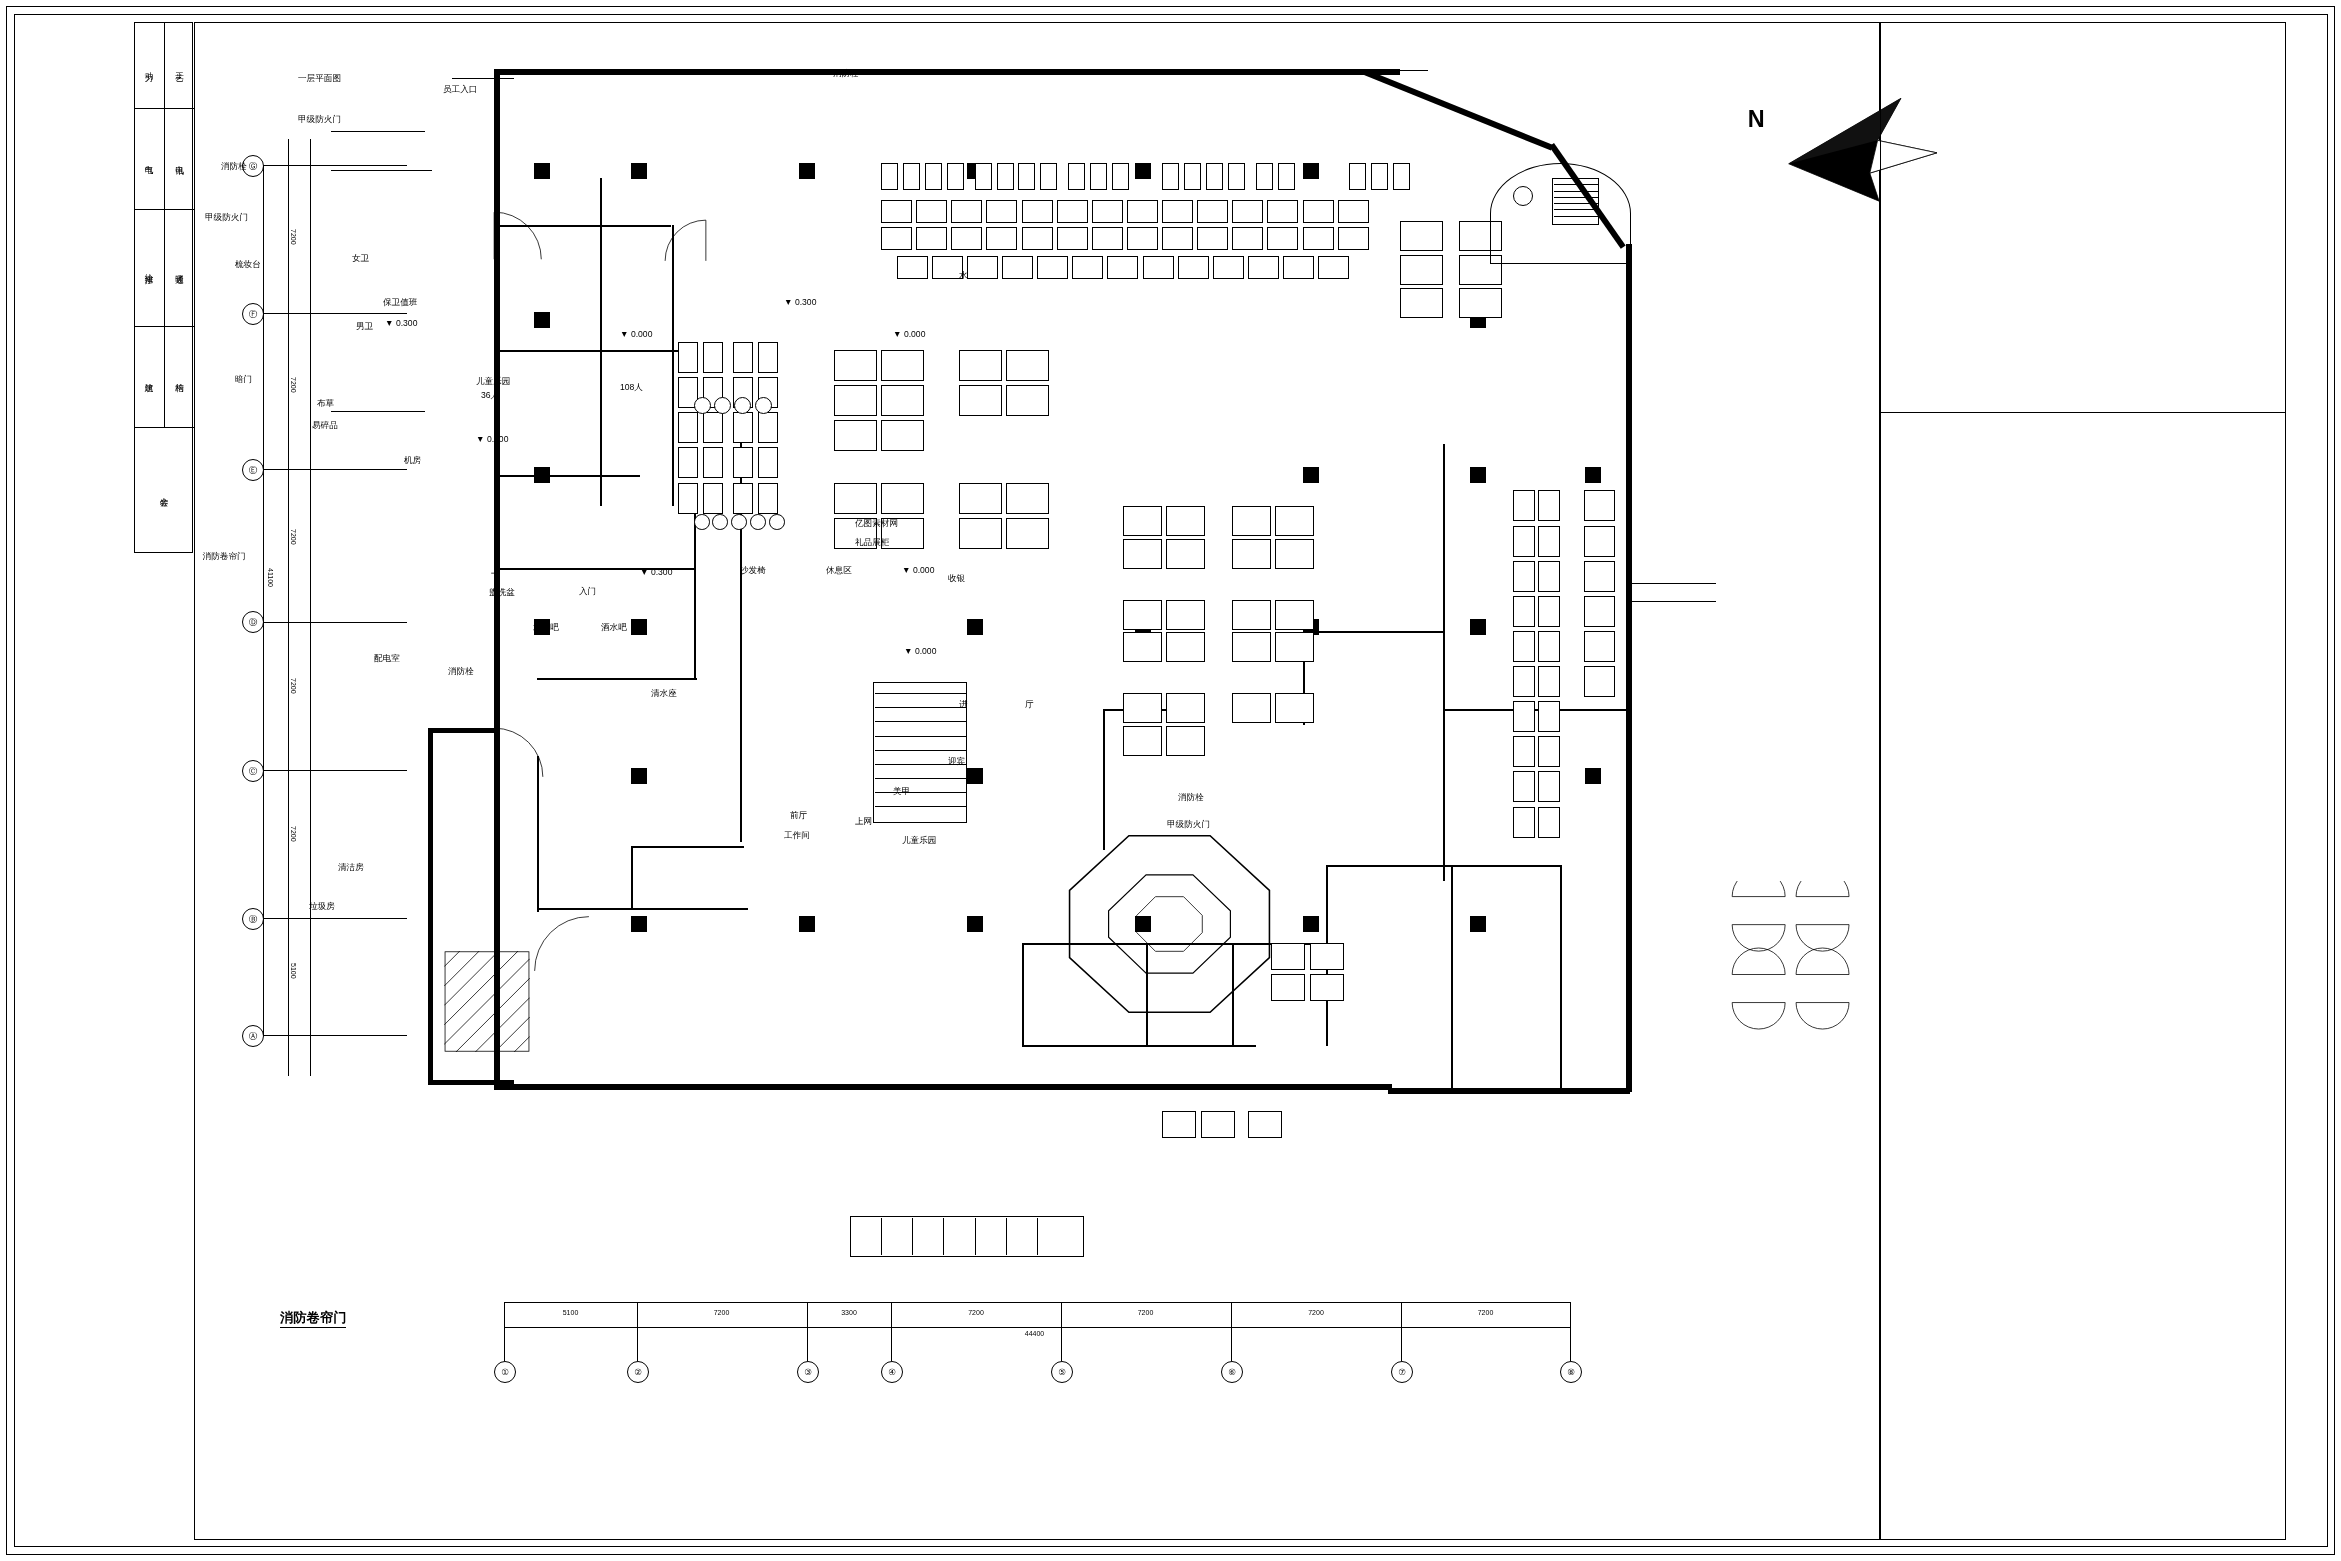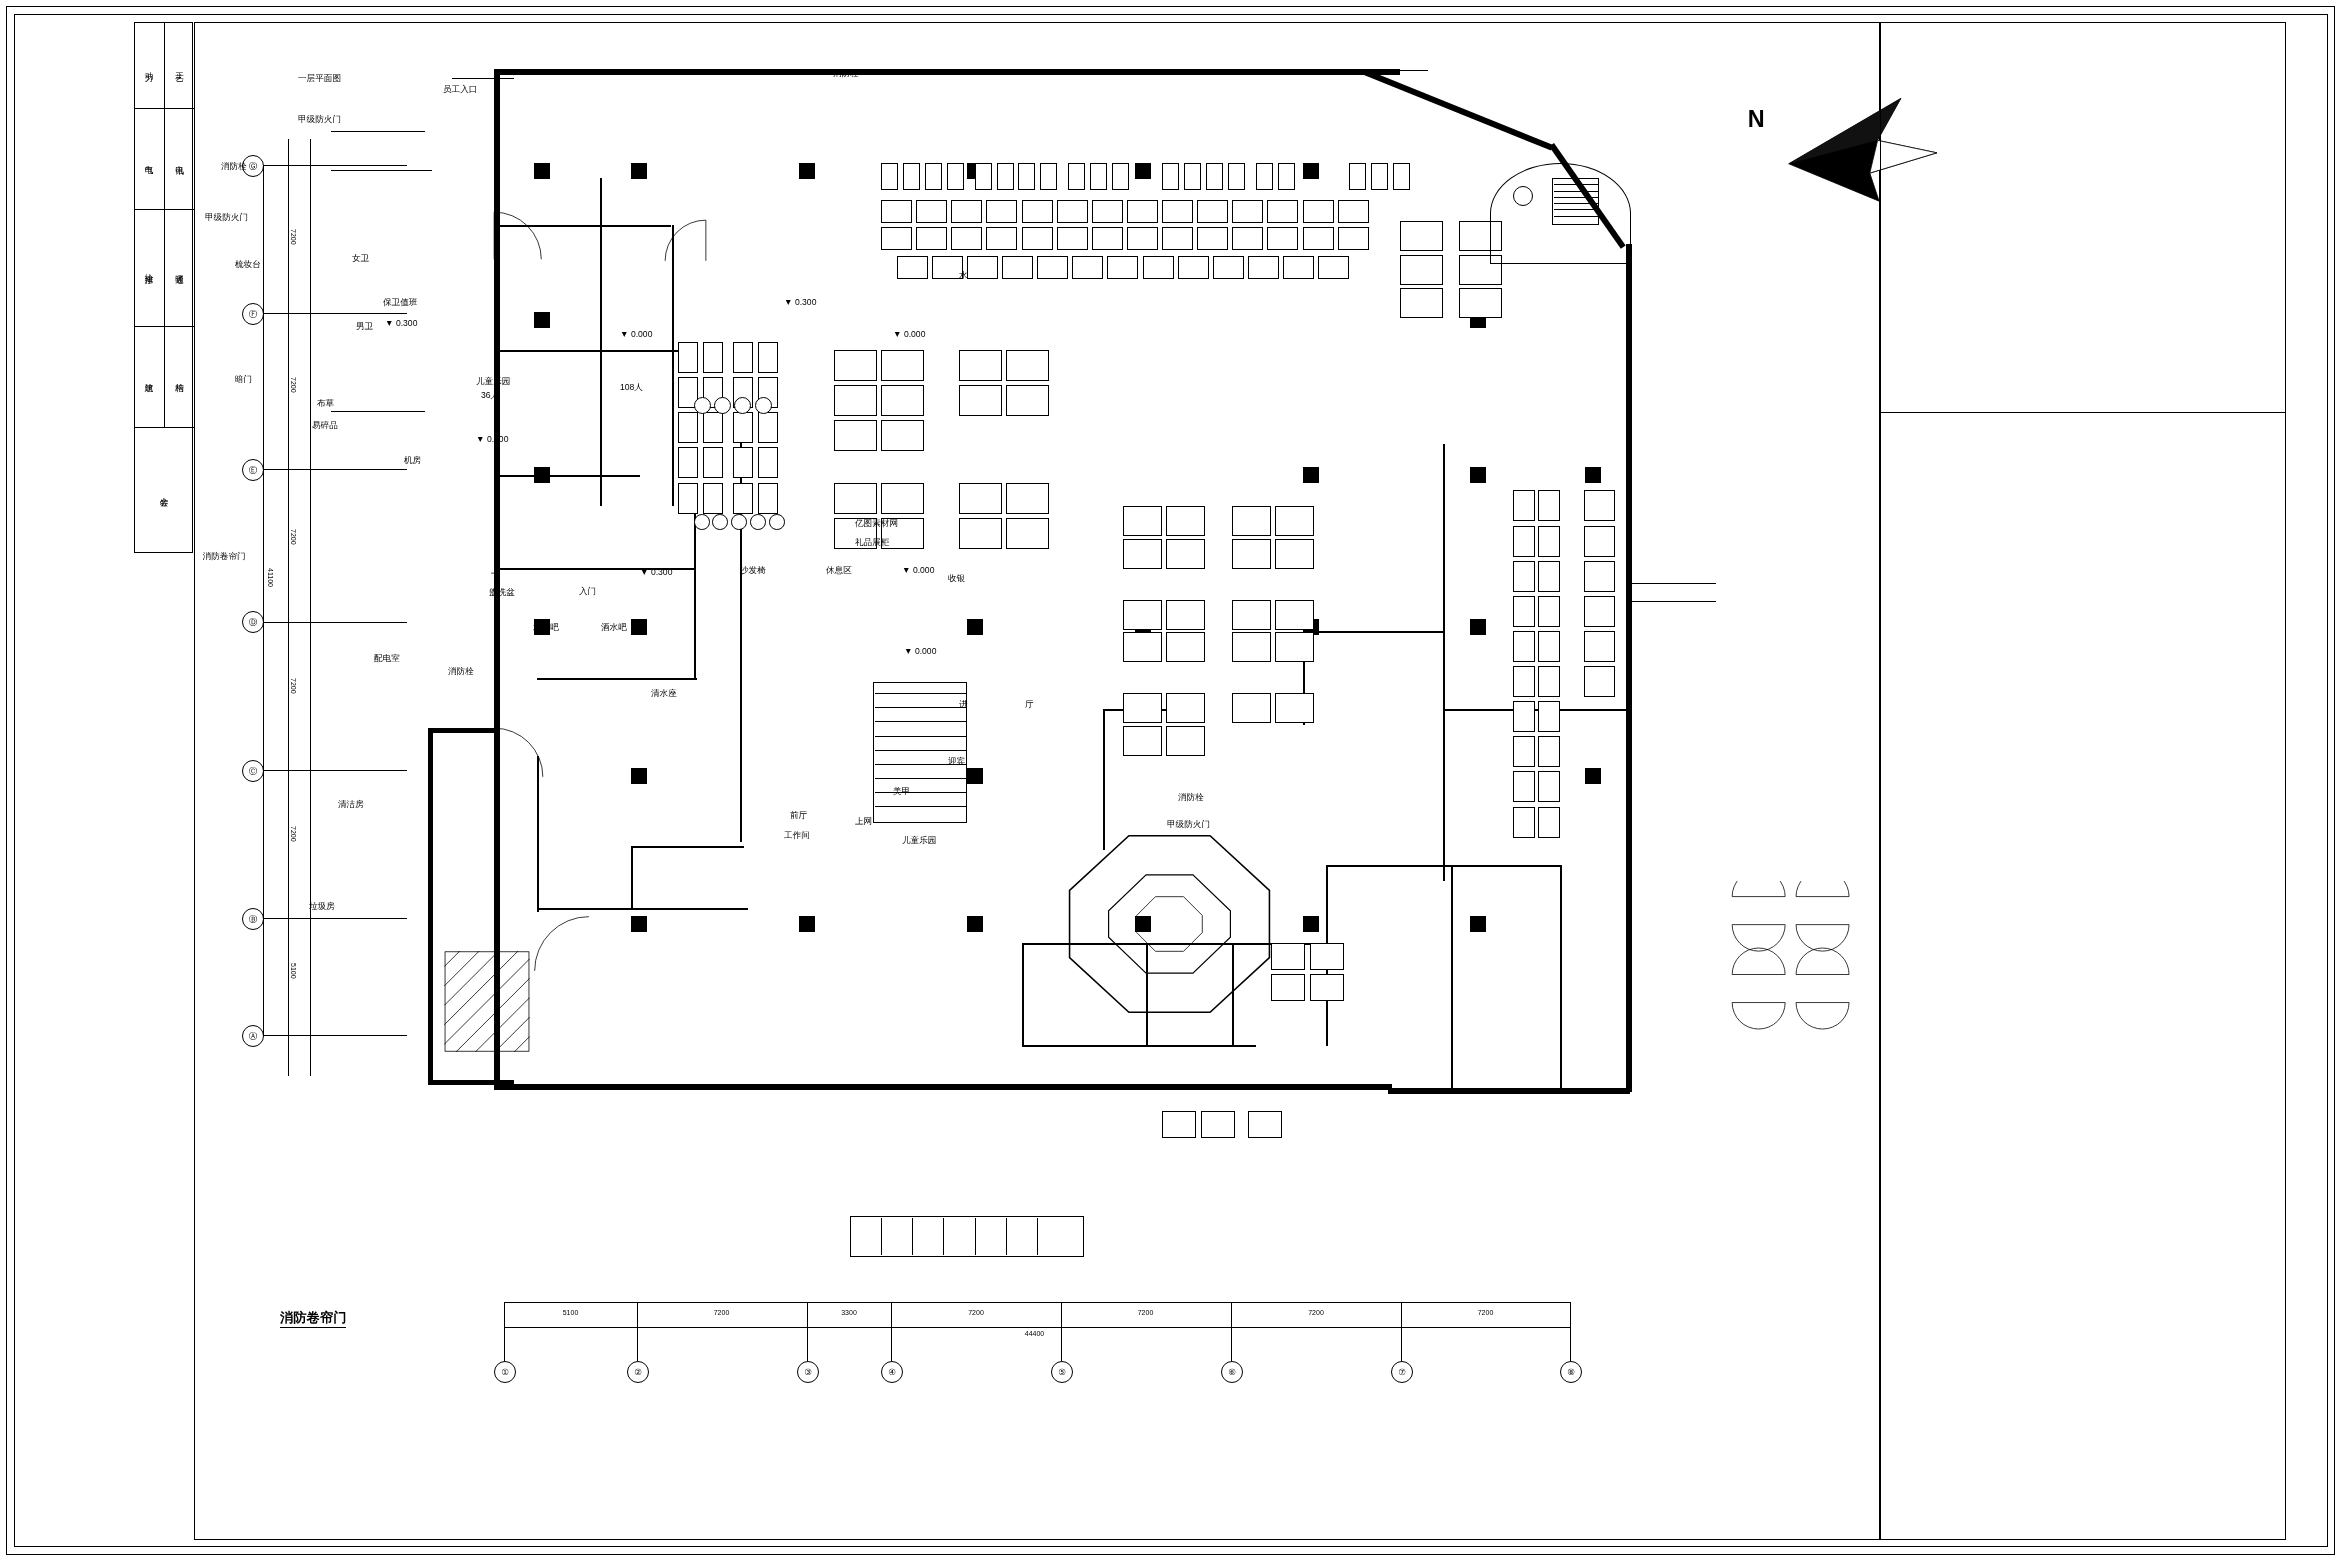--- a/index.html
+++ b/index.html
@@ -554,21 +554,21 @@
         <div class="txt" style="left: 765px; top: 678px;">进</div>
         <div class="txt" style="left: 831px; top: 678px;">厅</div>
         <div class="txt" style="left: 754px; top: 735px;">迎宾</div>
         <div class="txt" style="left: 699px; top: 765px;">美甲</div>
         <div class="txt" style="left: 596px; top: 789px;">前厅</div>
         <div class="txt" style="left: 590px; top: 809px;">工作间</div>
         <div class="txt" style="left: 661px; top: 795px;">上网</div>
         <div class="txt" style="left: 708px; top: 814px;">儿童乐园</div>
         <div class="txt" style="left: 984px; top: 771px;">消防栓</div>
         <div class="txt" style="left: 973px; top: 798px;">甲级防火门</div>
-        <div class="txt" style="left: 144px; top: 778px;">清洁房</div>
+        <div class="txt" style="left: 144px; top: 841px;">清洁房</div>
         <div class="txt" style="left: 115px; top: 880px;">垃圾房</div>
         <div class="txt" style="left: 765px; top: 249px;">水</div>
       </div>
     <div id="elevation-layer">
         <div class="txt" style="left: 426px; top: 308px;"><span style="font-size: 8.6px;">▼ </span><span>0.000</span></div>
         <div class="txt" style="left: 590px; top: 276px;"><span style="font-size: 8.6px;">▼ </span><span>0.300</span></div>
         <div class="txt" style="left: 699px; top: 308px;"><span style="font-size: 8.6px;">▼ </span><span>0.000</span></div>
         <div class="txt" style="left: 282px; top: 413px;"><span style="font-size: 8.6px;">▼ </span><span>0.300</span></div>
         <div class="txt" style="left: 708px; top: 544px;"><span style="font-size: 8.6px;">▼ </span><span>0.000</span></div>
         <div class="txt" style="left: 446px; top: 546px;"><span style="font-size: 8.6px;">▼ </span><span>0.300</span></div>

